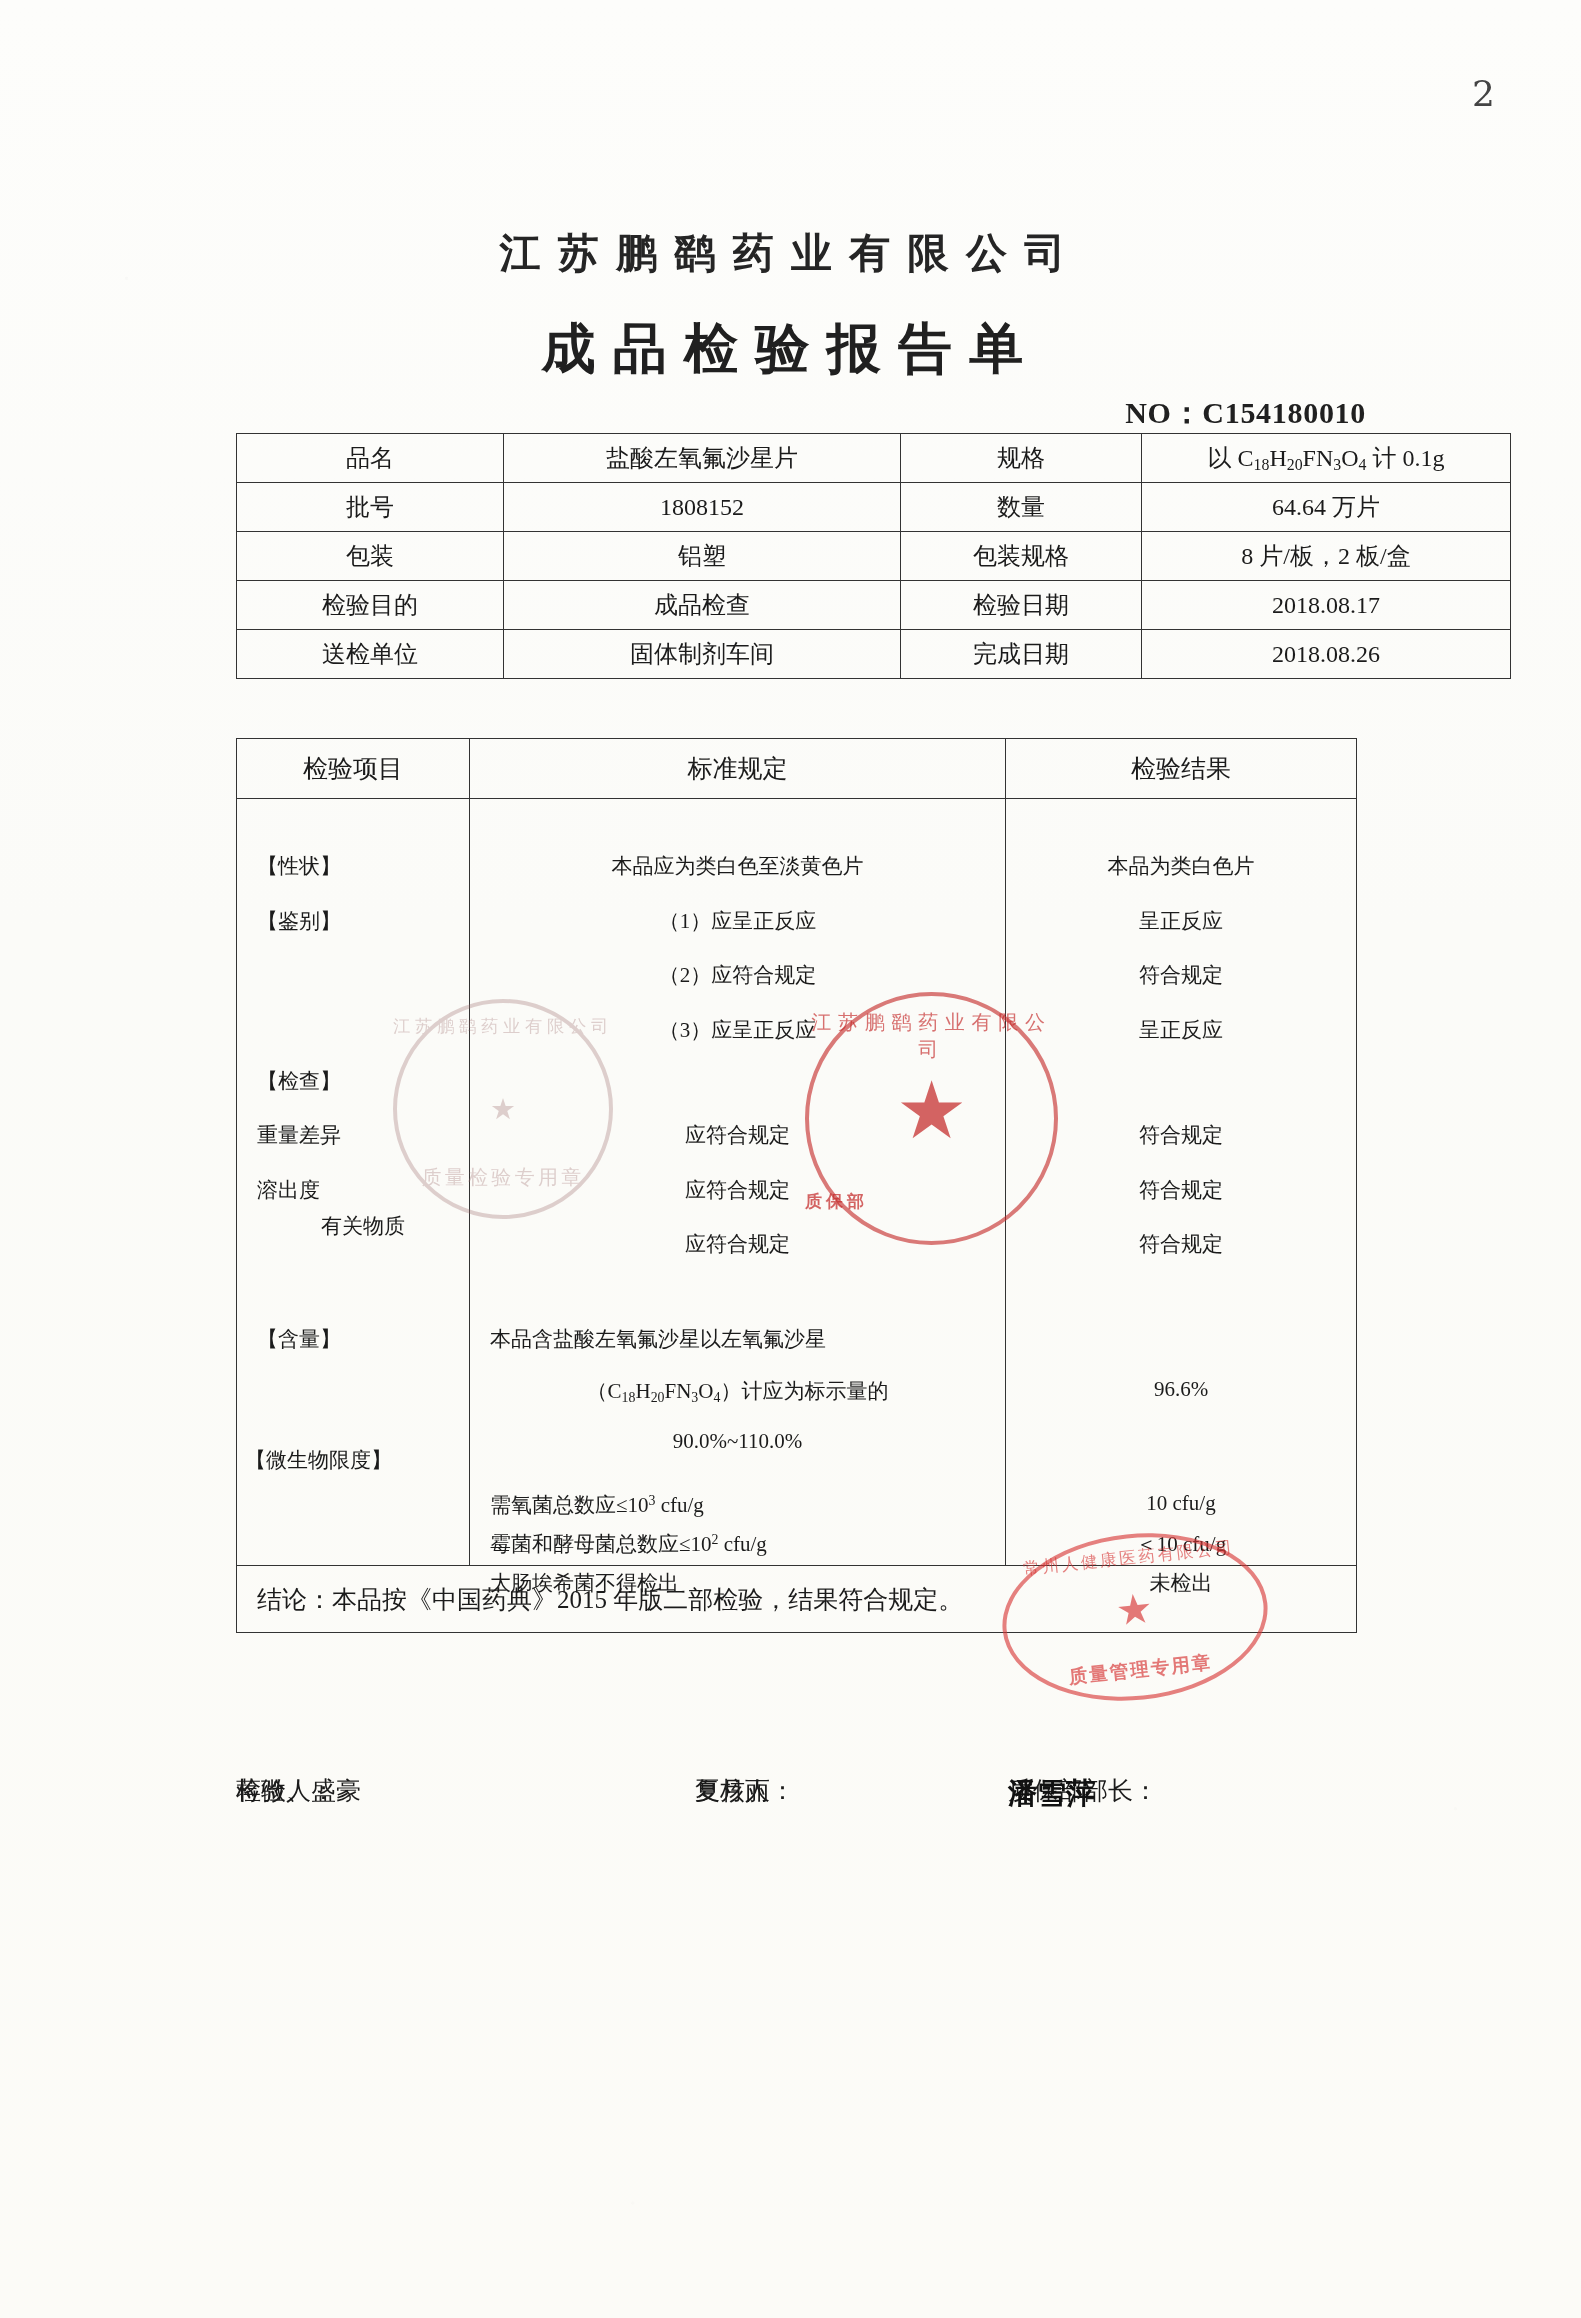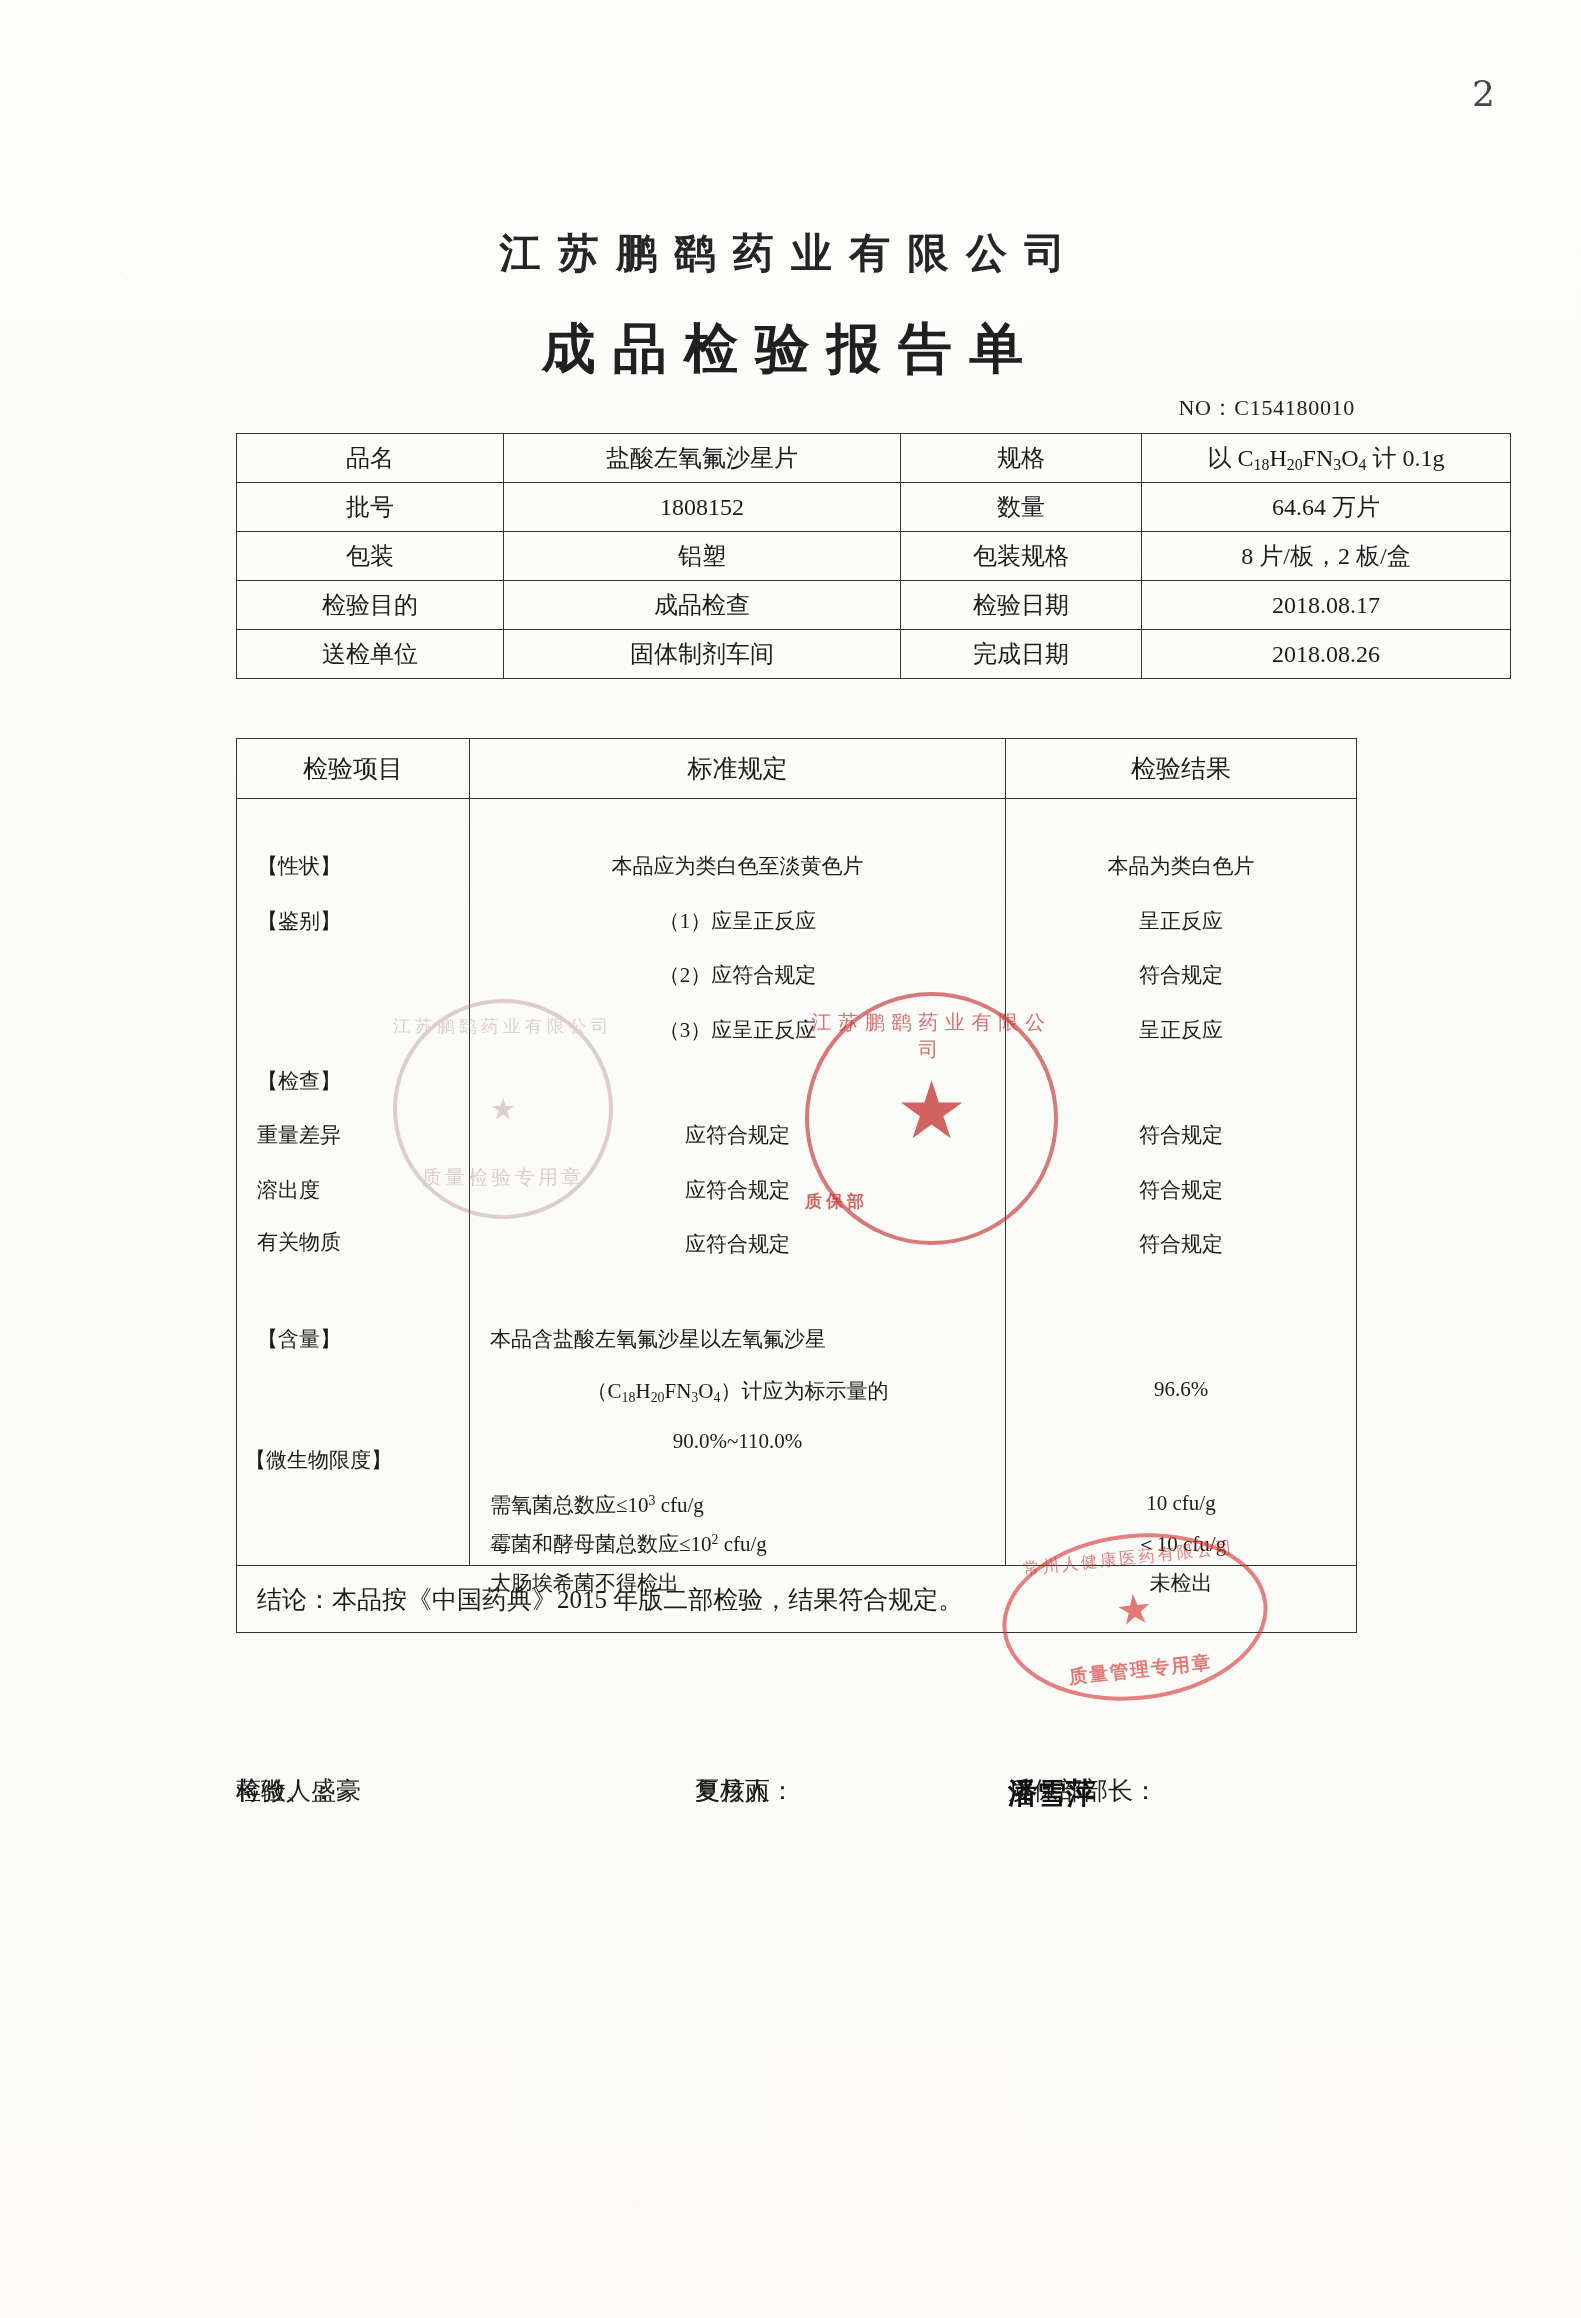--- a/index.html
+++ b/index.html
@@ -56,25 +56,26 @@
     top: 313px;
     text-align: center;
     font-size: 54px;
     letter-spacing: 17.3px;
     font-weight: 700;
     color: #202020;
     font-family: "DejaVu Serif", "Liberation Serif", serif;
   }
   .report-no {
     position: absolute;
-    right: 227px;
+    right: 216px;
     top: 393px;
-    font-size: 22px;
+    font-size: 30px;
     letter-spacing: 0.7px;
     color: #202020;
+    font-weight: bold;
   }
 
   
   .info-table {
     position: absolute;
     left: 236px;
     top: 433px;
     width: 1110px;
     border-collapse: collapse;
     table-layout: fixed;
@@ -331,21 +332,21 @@
       </tr>
       <tr class="res-body">
 
         <td>
           <div class="cellbox">
             <div class="rowline leftish" style="top:53px;">【性状】</div>
             <div class="rowline leftish" style="top:108px;">【鉴别】</div>
             <div class="rowline leftish" style="top:268px;">【检查】</div>
             <div class="rowline leftish" style="top:322px;">重量差异</div>
             <div class="rowline leftish" style="top:377px;">溶出度</div>
-            <div class="rowline leftish" style="top:429px;">有关物质</div>
+            <div class="rowline leftish" style="top:413px;text-align:center;">有关物质</div>
             <div class="rowline leftish" style="top:526px;">【含量】</div>
             <div class="rowline leftish" style="top:647px; padding-left:8px;">【微生物限度】</div>
           </div>
         </td>
 
         <td>
           <div class="cellbox">
             <div class="rowline" style="top:53px;text-align:center;">本品应为类白色至淡黄色片</div>
             <div class="rowline" style="top:108px;">（1）应呈正反应</div>
             <div class="rowline" style="top:162px;">（2）应符合规定</div>

